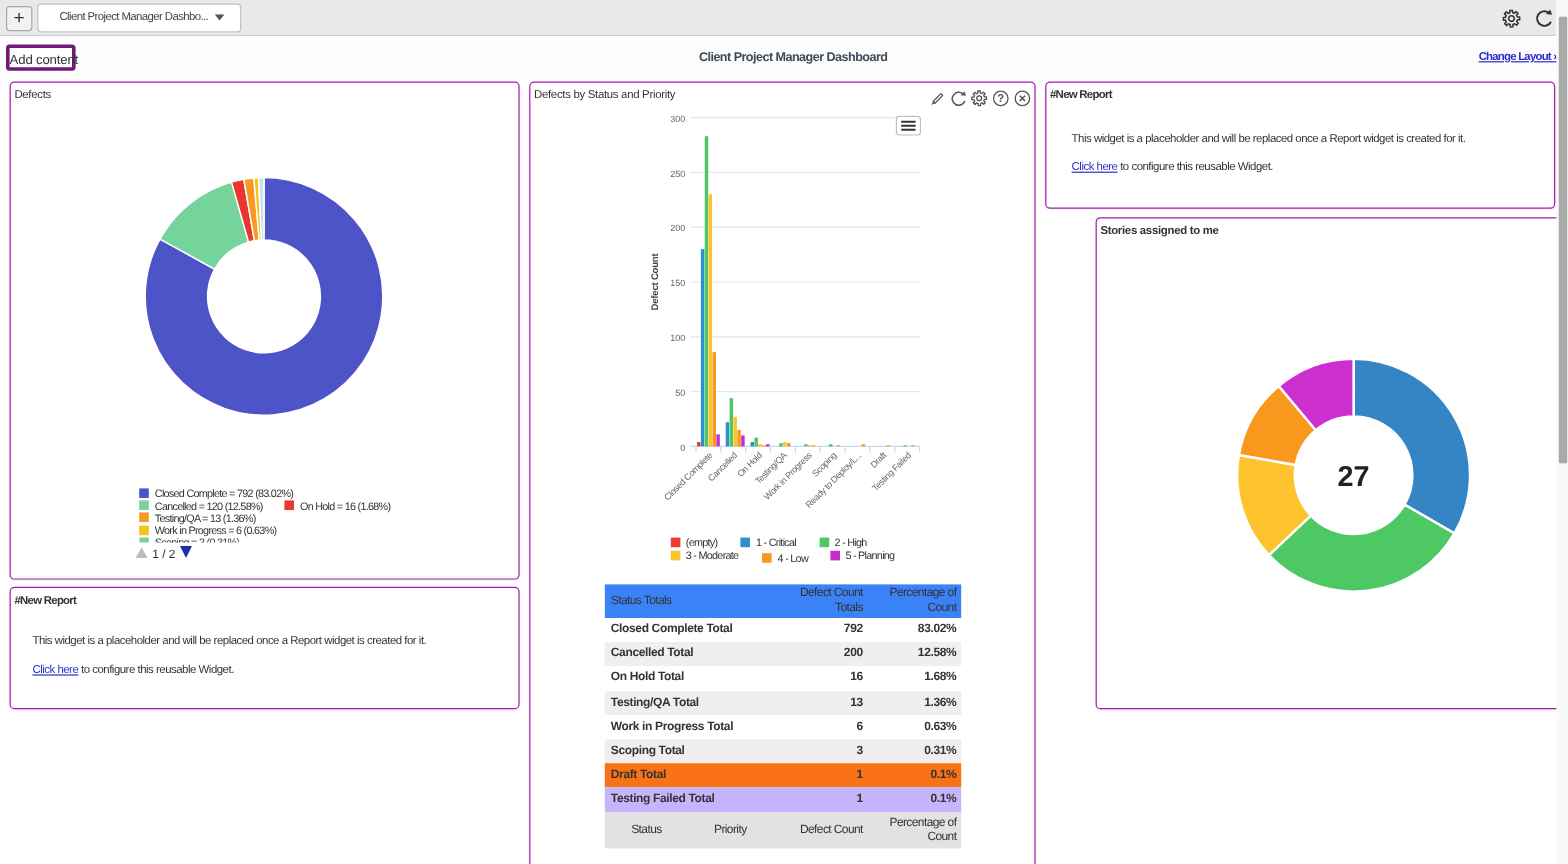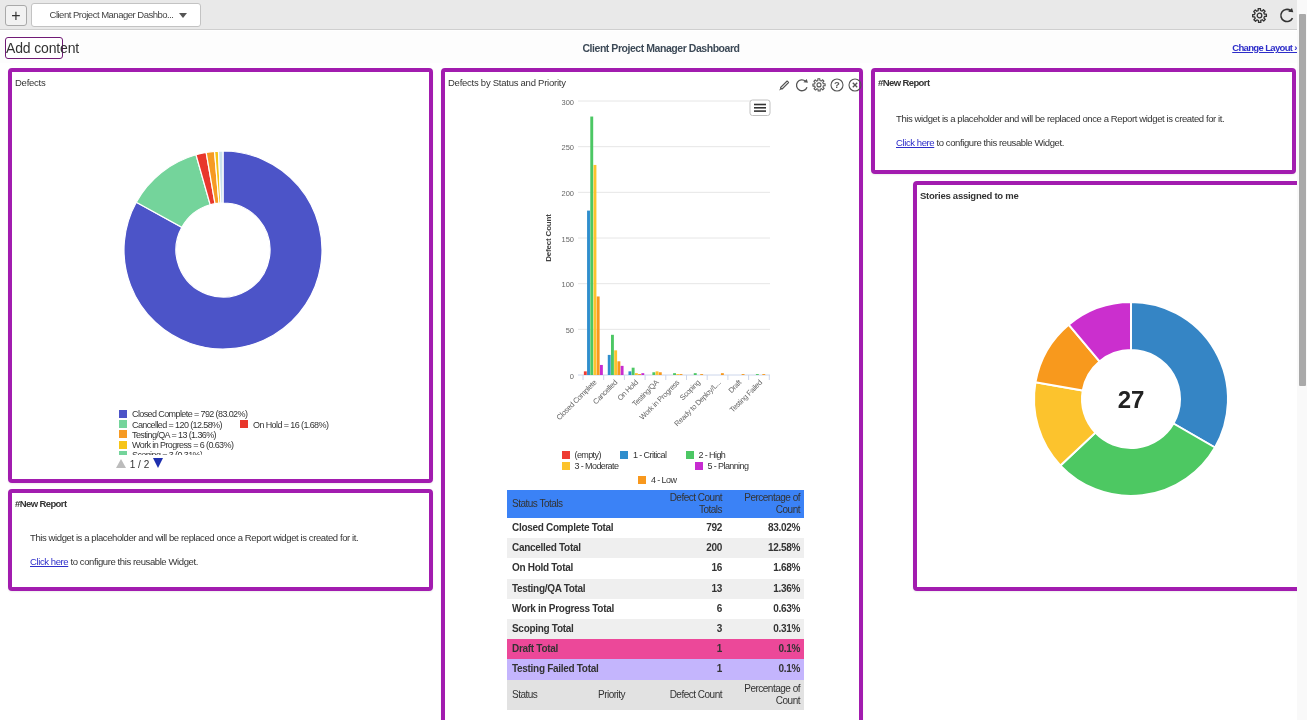--- a/index.html
+++ b/index.html
@@ -12,27 +12,27 @@
   border:1px solid #a9a9a9; border-radius:3px; background:#f2f2f2;
   font-size:16px; color:#333; text-align:center; line-height:19px; }
 .tab { position:absolute; left:31px; top:3px; width:170px; height:24px;
   background:#fff; border:1px solid #c3c3c3; border-radius:3px; white-space:nowrap; overflow:hidden;
   font-size:9.5px; letter-spacing:-0.5px; color:#444; line-height:22px; text-align:center; }
 .tab .caret { display:inline-block; margin-left:6px; width:0; height:0;
   border-left:4px solid transparent; border-right:4px solid transparent;
   border-top:5px solid #555; vertical-align:middle; }
 .toolbar { position:absolute; left:0; top:31px; width:1297px; height:32px; background:#fdfdfd; }
 .addbtn { position:absolute; left:5px; top:37px; width:58px; height:22px; white-space:nowrap;
-  background:#fff; border:1px solid #701a75; border-radius:3px;
-  font-size:14px; letter-spacing:-0.15px; color:#333; text-align:center; line-height:20px; }
+  background:#fff; border:3px solid #701a75; border-radius:3px;
+  font-size:11px; letter-spacing:-0.15px; color:#333; text-align:center; line-height:20px; }
 .pagetitle { position:absolute; left:561px; top:41.5px; width:200px; text-align:center; white-space:nowrap;
   font-size:10.5px; letter-spacing:-0.45px; font-weight:700; color:#3d4a57; }
 .changelayout { position:absolute; right:8px; top:42px; font-size:9.5px; letter-spacing:-0.65px; font-weight:700;
   color:#2d2dc9; text-decoration:underline; }
-.panel { position:absolute; background:#fff; border:4px solid #a21caf; border-radius:4px;
+.panel { position:absolute; background:#fff; border:1px solid #a21caf; border-radius:4px;
   box-shadow:0 1px 2px rgba(0,0,0,0.07); }
 .ptitle { position:absolute; left:3px; top:5px; font-size:9.5px; letter-spacing:-0.25px; color:#333; }
 .ptitle.b { font-weight:700; letter-spacing:-0.6px; }
 .phbody { font-size:9.5px; letter-spacing:-0.4px; color:#333; white-space:nowrap; }
 .link { color:#2d2dc9; text-decoration:underline; }
 svg text { font-family:"Liberation Sans", sans-serif; }
 .scrolltrack { position:absolute; right:0; top:0; width:10px; height:720px; background:#f9f9f9; }
 .scrollthumb { position:absolute; right:1px; top:14px; width:7px; height:372px; background:#a9a9a9; border-radius:1px; }
 .legrow { position:absolute; font-size:9px; letter-spacing:-0.6px; color:#333; white-space:nowrap; }
 .sq { display:inline-block; width:8px; height:8px; margin-right:5px; vertical-align:-0.5px; }
@@ -193,21 +193,21 @@
     <line x1="4.3" y1="4.8" x2="8.7" y2="9.2" stroke-width="1.3"></line>
     <line x1="8.7" y1="4.8" x2="4.3" y2="9.2" stroke-width="1.3"></line>
   </g>
 </g>
     </svg>
 
     <div class="legrow" style="left:116.5px; top:378px;"><span class="sq" style="background:#ee3b33"></span>(empty)</div>
     <div class="legrow" style="left:175px; top:378px;"><span class="sq" style="background:#2f8ecd"></span>1 - Critical</div>
     <div class="legrow" style="left:240.5px; top:378px;"><span class="sq" style="background:#4cc764"></span>2 - High</div>
     <div class="legrow" style="left:116.5px; top:389px;"><span class="sq" style="background:#fcc32d"></span>3 - Moderate</div>
-    <div class="legrow" style="left:193px; top:403px;"><span class="sq" style="background:#f8981d"></span>4 - Low</div>
+    <div class="legrow" style="left:193px; top:391px;"><span class="sq" style="background:#f8981d"></span>4 - Low</div>
     <div class="legrow" style="left:249.5px; top:389px;"><span class="sq" style="background:#c72bd1"></span>5 - Planning</div>
 
     <div style="position:absolute; left:62px; top:418px; width:297px; font-size:10px; letter-spacing:-0.3px; font-weight:700; color:#333;">
       <div style="background:#3b82f6; height:28px; position:relative; font-weight:400; letter-spacing:-0.5px;">
         <span style="position:absolute; left:5px; top:8px;">Status Totals</span>
         <span style="position:absolute; right:82px; top:2px; text-align:right; line-height:12px;">Defect Count<br>Totals</span>
         <span style="position:absolute; right:4px; top:2px; text-align:right; line-height:12px;">Percentage of<br>Count</span>
       </div>
       <div class="trow" style="background:#fff;">
           <span>Closed Complete Total</span>
@@ -232,32 +232,32 @@
       <div class="trow" style="background:#fff;">
           <span>Work in Progress Total</span>
           <b>6</b>
           <i>0.63%</i>
         </div>
       <div class="trow" style="background:#efefef;">
           <span>Scoping Total</span>
           <b>3</b>
           <i>0.31%</i>
         </div>
-      <div class="trow" style="background:#ec4899;">
+      <div class="trow" style="background:#f97316;">
           <span>Draft Total</span>
           <b>1</b>
           <i>0.1%</i>
         </div>
       <div class="trow" style="background:#c4b5fd;">
           <span>Testing Failed Total</span>
           <b>1</b>
           <i>0.1%</i>
         </div>
       <div style="background:#e2e2e2; height:30px; position:relative; font-weight:400; letter-spacing:-0.5px;">
-        <span style="position:absolute; left:5px; top:9px;">Status</span>
+        <span style="position:absolute; left:22px; top:9px;">Status</span>
         <span style="position:absolute; left:91px; top:9px;">Priority</span>
         <span style="position:absolute; right:82px; top:9px;">Defect Count</span>
         <span style="position:absolute; right:4px; top:3px; text-align:right; line-height:12px;">Percentage of<br>Count</span>
       </div>
     </div>
   </div>
 
   <div class="panel" id="p-newreport-right" style="left:871px; top:68px; width:425px; height:106px;">
     <div class="ptitle b">#New Report</div>
     <div class="phbody" style="position:absolute; left:21px; top:41px;">This widget is a placeholder and will be replaced once a Report widget is created for it.</div>

